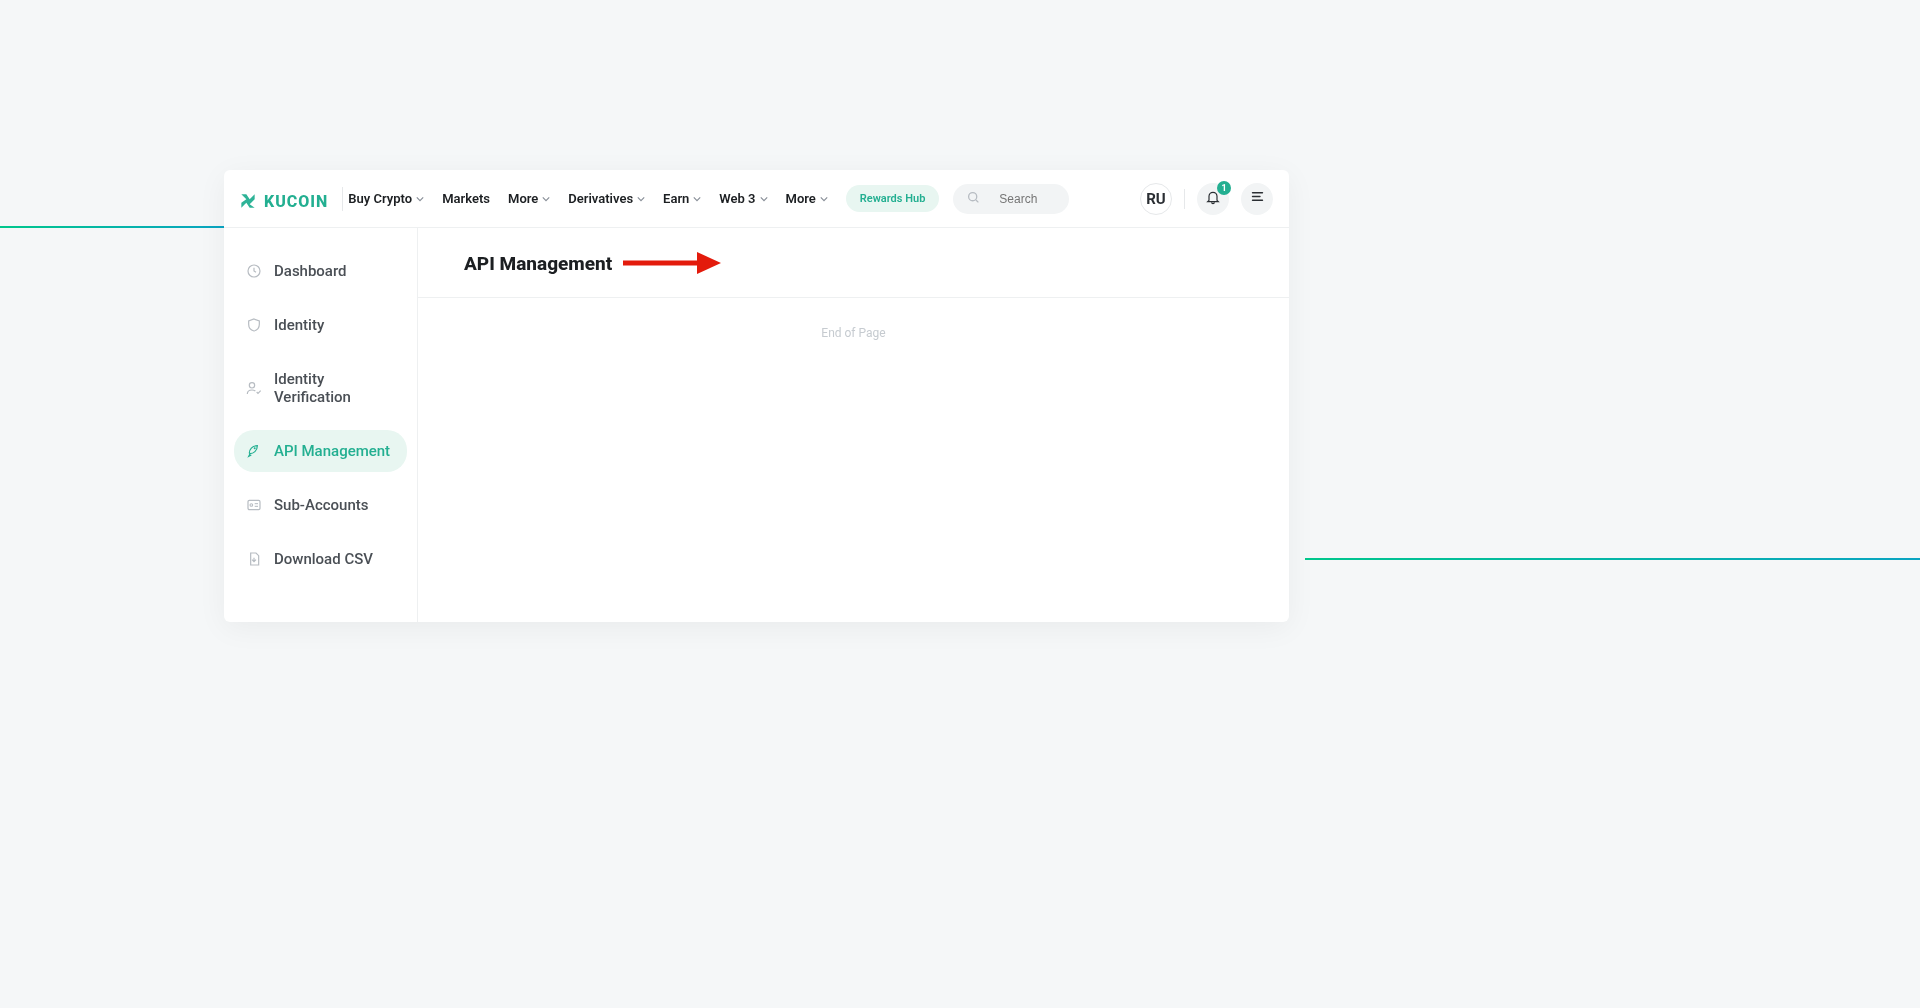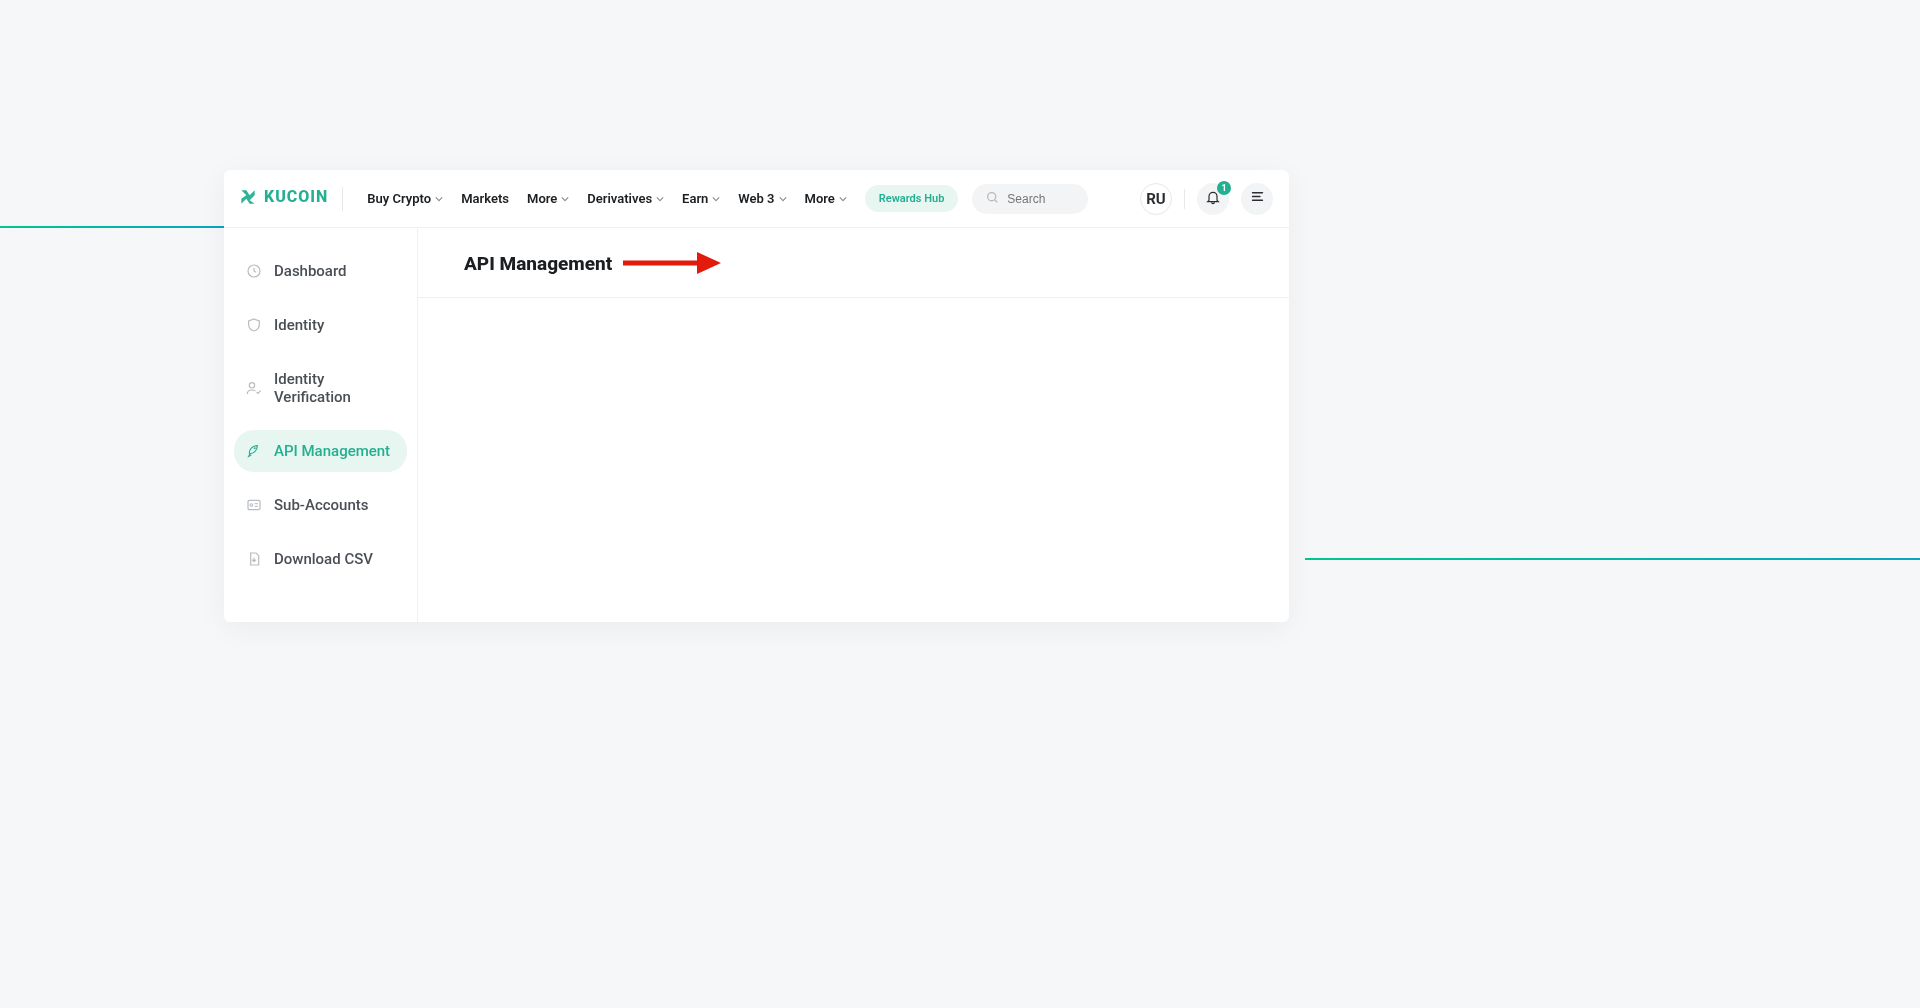--- a/index.html
+++ b/index.html
@@ -40,42 +40,42 @@
     }
     .header {
       height: 58px;
       border-bottom: 1px solid #eef0f1;
       display: flex;
       align-items: center;
       padding: 0 16px 0 14px;
     }
     .logo-wrap {
       display: flex;
-      align-items: flex-start;
+      align-items: flex-end;
       gap: 6px;
       padding-right: 14px;
       border-right: 1px solid #e6e8ea;
       height: 24px;
     }
     .logo-mark {
       width: 20px;
       height: 20px;
       color: #23af91;
     }
     .logo-text {
       font-weight: 800;
       letter-spacing: 1px;
       font-size: 16px;
       color: #23af91;
     }
     .nav {
       display: flex;
       align-items: center;
       gap: 18px;
-      margin-left: 24px;
+      margin-left: 5px;
     }
     .nav-item {
       font-size: 13px;
       font-weight: 600;
       color: #1c1f22;
       display: flex;
       align-items: center;
       gap: 4px;
       cursor: pointer;
     }
@@ -107,20 +107,21 @@
       gap: 8px;
     }
     .search svg { flex-shrink: 0; }
     .search input {
       border: none;
       background: transparent;
       outline: none;
       font-size: 12px;
       color: #a21caf;
       width: 100%;
+      margin-left: 11px;
     }
     .header-right {
       margin-left: auto;
       display: flex;
       align-items: center;
       gap: 12px;
     }
     .lang-btn {
       width: 32px;
       height: 32px;
@@ -425,15 +426,16 @@
     <div class="main">
       <div class="page-head">
         <div class="page-title">API Management</div>
 
         <svg class="arrow-annotation" width="100" height="26" viewBox="0 0 100 26">
           <line x1="2" y1="13" x2="78" y2="13" stroke="#e31b0c" stroke-width="5"></line>
           <polygon points="76,2 100,13 76,24" fill="#e31b0c"></polygon>
         </svg>
 
       </div>
+      <div class="end-text">End of Page</div>
     </div>
   </div>
 </div>
 
 </body></html>

